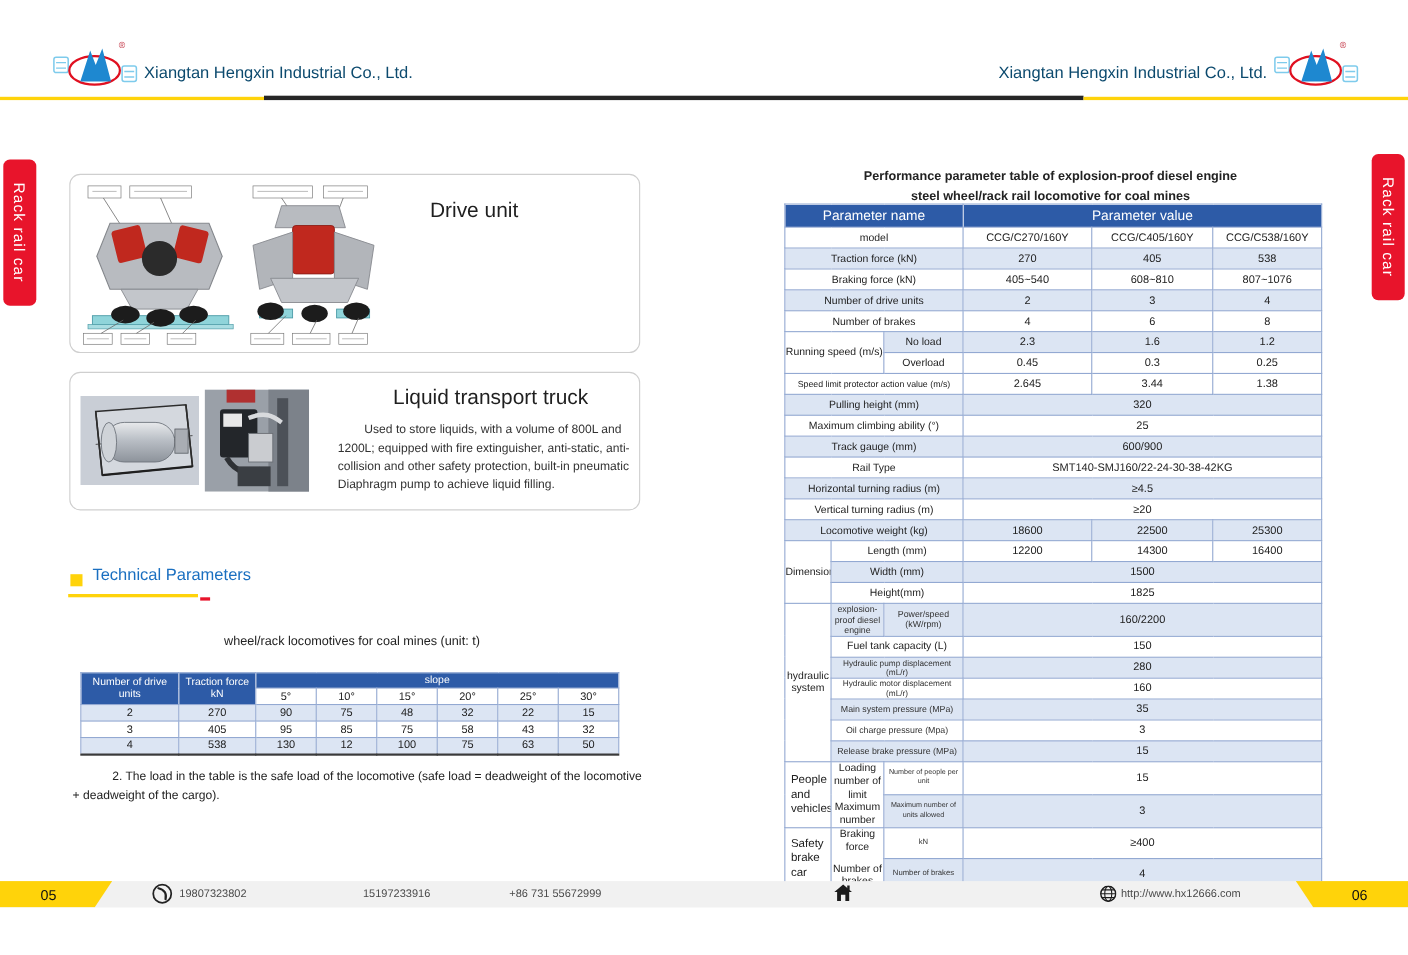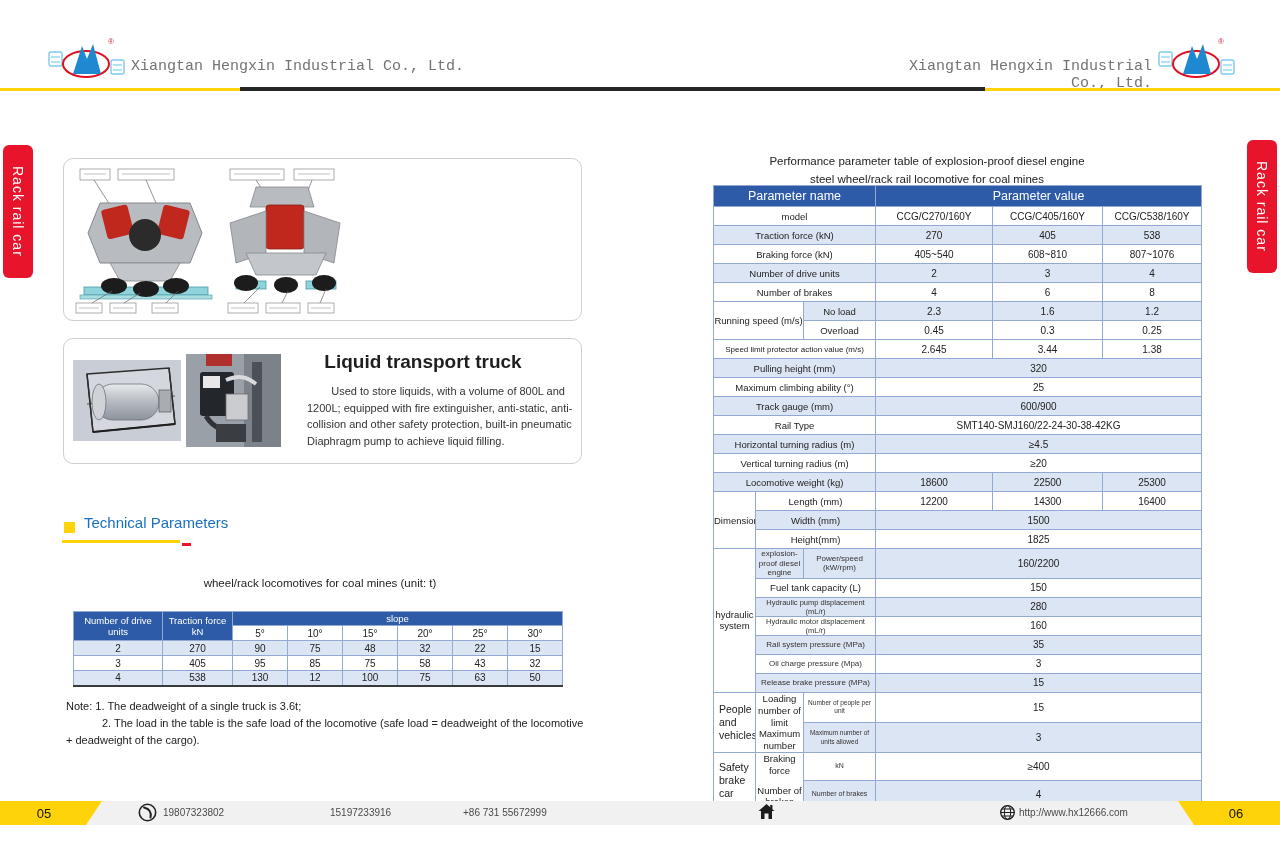--- a/index.html
+++ b/index.html
@@ -1,21 +1,21 @@
 <!DOCTYPE html>
 <html><head>
 <meta charset="utf-8">
 <style>
   html,body{margin:0;padding:0;background:#fff;}
   #canvas{position:relative;width:1280px;height:868px;background:#ffffff;overflow:hidden;
           font-family:"Liberation Sans","DejaVu Sans",sans-serif;color:#333;}
   .abs{position:absolute;}
 
   
-  .company{font-size:15px;color:#737373;font-family:Liberation Mono, monospace;}
+  .company{font-size:15px;color:#0c4a6e;}
   .rule-y{height:3px;background:#ffd30a;}
   .rule-b{height:4px;background:#262626;}
 
   
   .side-tab{width:30px;height:133px;background:#e8142b;border-radius:6px;
             display:flex;align-items:center;justify-content:center;}
   .side-tab span{writing-mode:vertical-rl;color:#fff;font-size:14px;letter-spacing:1px;}
 
   
   .card{background:#fff;border:1px solid #cfcfcf;border-radius:10px;}
@@ -166,20 +166,21 @@
           <line x1="163" y1="147" x2="187" y2="147" stroke="#999"></line>
         <rect x="198" y="142" width="34" height="10" fill="#fff"></rect>
           <line x1="201" y1="147" x2="229" y2="147" stroke="#999"></line>
         <rect x="240" y="142" width="26" height="10" fill="#fff"></rect>
           <line x1="243" y1="147" x2="263" y2="147" stroke="#999"></line>
       </g>
       <line x1="176" y1="142" x2="192" y2="126" stroke="#666" stroke-width="0.7"></line>
       <line x1="214" y1="142" x2="220" y2="130" stroke="#666" stroke-width="0.7"></line>
       <line x1="252" y1="142" x2="258" y2="128" stroke="#666" stroke-width="0.7"></line>
     </svg>
+    <div class="abs card-title" style="left:233px;top:22px;width:268px;">Drive unit</div>
   </div>
 
   <div class="abs card" style="left:63px;top:338px;width:517px;height:124px;">
     <svg class="abs" style="left:9px;top:21px;" width="108" height="81" viewBox="0 0 108 81">
       <defs>
         <linearGradient id="tank" x1="0" y1="0" x2="0" y2="1">
           <stop offset="0" stop-color="#e8eaec"></stop>
             <stop offset="0.45" stop-color="#b9bec5"></stop>
             <stop offset="1" stop-color="#8d939b"></stop>
         </linearGradient>
@@ -199,21 +200,21 @@
       <rect x="58" y="0" width="37" height="93" fill="#7c828a"></rect>
       <rect x="66" y="8" width="10" height="80" fill="#4c5158"></rect>
       <rect x="20" y="0" width="26" height="12" fill="#b03030"></rect>
       <rect x="14" y="18" width="34" height="44" rx="3" fill="#23262a"></rect>
       <rect x="17" y="22" width="17" height="12" fill="#e8e8e8"></rect>
       <path d="M40 26 C55 20 62 24 70 30" stroke="#d8dadd" stroke-width="4" fill="none"></path>
       <path d="M20 62 C28 76 44 80 52 72" stroke="#2e3135" stroke-width="5" fill="none"></path>
       <rect x="40" y="40" width="22" height="26" fill="#caccd0" stroke="#6a6e74" stroke-width="0.8"></rect>
       <rect x="30" y="70" width="30" height="18" fill="#3a3e43"></rect>
     </svg>
-    <div class="abs card-title" style="left:225px;top:12px;width:268px;font-weight:bold;">Liquid transport truck</div>
+    <div class="abs card-title" style="left:248px;top:12px;width:268px;">Liquid transport truck</div>
     <div class="abs card-para" style="left:243px;top:44px;width:272px;">Used to store liquids, with a volume of 800L and 1200L; equipped with fire extinguisher, anti-static, anti-collision and other safety protection, built-in pneumatic Diaphragm pump to achieve liquid filling.</div>
   </div>
 
   <div class="abs tp-bullet" style="left:64px;top:522px;"></div>
   <div class="abs tp-text" style="left:84px;top:514px;">Technical Parameters</div>
   <div class="abs tp-under" style="left:62px;top:540px;width:118px;"></div>
   <div class="abs tp-dash" style="left:182px;top:543px;"></div>
 
   <div class="abs tbl-title" style="left:90px;top:575px;width:460px;">
     <div>wheel/rack locomotives for coal mines (unit: t)</div>
@@ -271,26 +272,25 @@
       <td>12</td>
       <td>100</td>
       <td>75</td>
       <td>63</td>
       <td>50</td>
     </tr>
   </tbody>
     </table>
 
   <div class="abs note" style="left:66px;top:698px;width:540px;">
-    <div>Note: 1. The deadweight of a single truck is 3.6t;</div>
     <div style="padding-left:36px;">2. The load in the table is the safe load of the locomotive (safe load = deadweight of the locomotive</div>
     <div>+ deadweight of the cargo).</div>
   </div>
 
-  <div class="abs tbl-title" style="left:712px;top:153px;width:430px;">
+  <div class="abs tbl-title" style="left:740px;top:153px;width:430px;font-weight:bold;">
     <div>Performance parameter table of explosion-proof diesel engine</div>
     <div>steel wheel/rack rail locomotive for coal mines</div>
   </div>
 
   <table class="pt abs" style="left:713px;top:185px;width:488px;">
     <colgroup>
         <col style="width:42px">
         <col style="width:48px">
         <col style="width:72px">
         <col style="width:117px">
@@ -408,21 +408,21 @@
     </tr>
     <tr class="b" style="height:19px;">
       <td class="hyd" colspan="2">Hydraulic pump displacement (mL/r)</td>
       <td class="v" colspan="3">280</td>
     </tr>
     <tr class="w" style="height:19px;">
       <td class="hyd" colspan="2">Hydraulic motor displacement (mL/r)</td>
       <td class="v" colspan="3">160</td>
     </tr>
     <tr class="b" style="height:19px;">
-      <td class="sm" colspan="2">Rail system pressure (MPa)</td>
+      <td class="sm" colspan="2">Main system pressure (MPa)</td>
       <td class="v" colspan="3">35</td>
     </tr>
     <tr class="w" style="height:19px;">
       <td class="sm" colspan="2">Oil charge pressure (Mpa)</td>
       <td class="v" colspan="3">3</td>
     </tr>
     <tr class="b" style="height:19px;">
       <td class="sm" colspan="2">Release brake pressure (MPa)</td>
       <td class="v" colspan="3">15</td>
     </tr>

